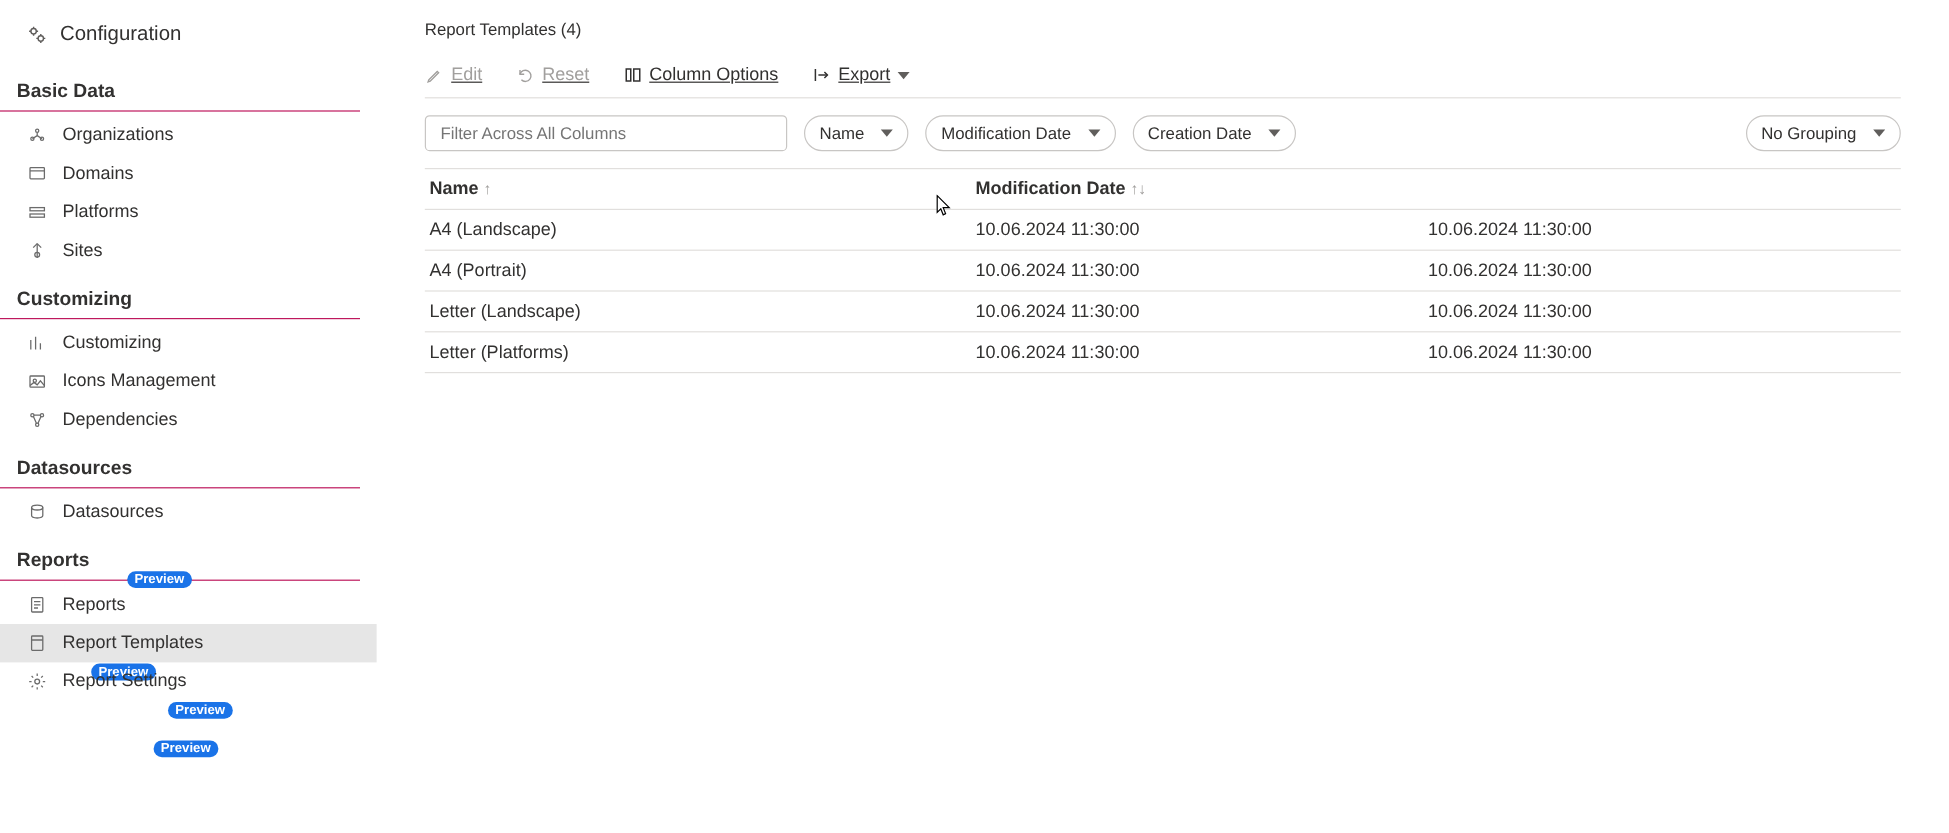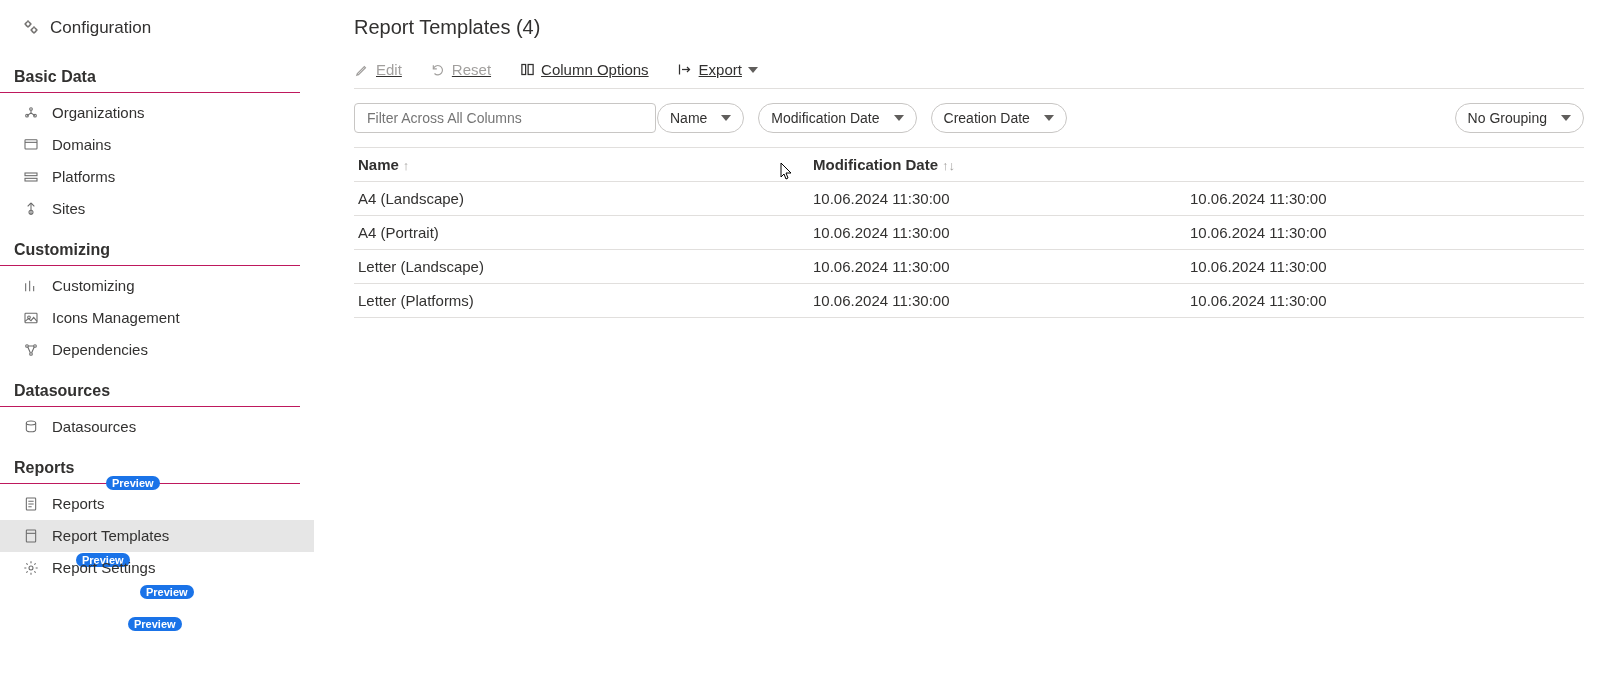--- a/index.html
+++ b/index.html
@@ -16,21 +16,21 @@
 
     
     .sidebar {
       width: 314px;
       padding: 14px 0 0 0;
       border-right: none;
       overflow-y: auto;
     }
     .sidebar-header {
       display: flex;
-      align-items: flex-start;
+      align-items: flex-end;
       gap: 10px;
       padding: 4px 22px 14px 22px;
       font-size: 17px;
       color: #323130;
     }
     .sidebar-header .icon { width: 18px; height: 18px; display:flex; align-items:center; justify-content:center;}
     .section-title {
       font-size: 16px;
       font-weight: 600;
       padding: 16px 14px 6px 14px;
@@ -65,21 +65,21 @@
     }
 
     
     .main {
       flex: 1;
       padding: 12px 0 0 40px;
       display: flex;
       flex-direction: column;
     }
     .page-title {
-      font-size: 20px;
+      font-size: 14px;
       font-weight: 400;
       padding: 4px 0 16px 0;
     }
     .toolbar {
       display: flex;
       align-items: center;
       gap: 28px;
       padding: 6px 0 10px 0;
       border-bottom: 1px solid #e1dfdd;
       margin-right: 40px;
@@ -92,21 +92,21 @@
       font-size: 15px;
       cursor: pointer;
       background: none; border: none;
       color: #323130;
     }
     .toolbar-btn.disabled { color: #a19f9d; cursor: default; }
     .toolbar-btn .icon { width:16px;height:16px;display:flex;align-items:center;justify-content:center;}
     .filters-row {
       display: flex;
       align-items: center;
-      gap: 1px;
+      gap: 14px;
       padding: 14px 40px 14px 0;
     }
     .filter-input, .pill, .grouping {
       height: 30px;
       border: 1px solid #c8c6c4;
       border-radius: 4px;
       font-size: 14px;
       display: inline-flex;
       align-items: center;
       padding: 0 12px;

